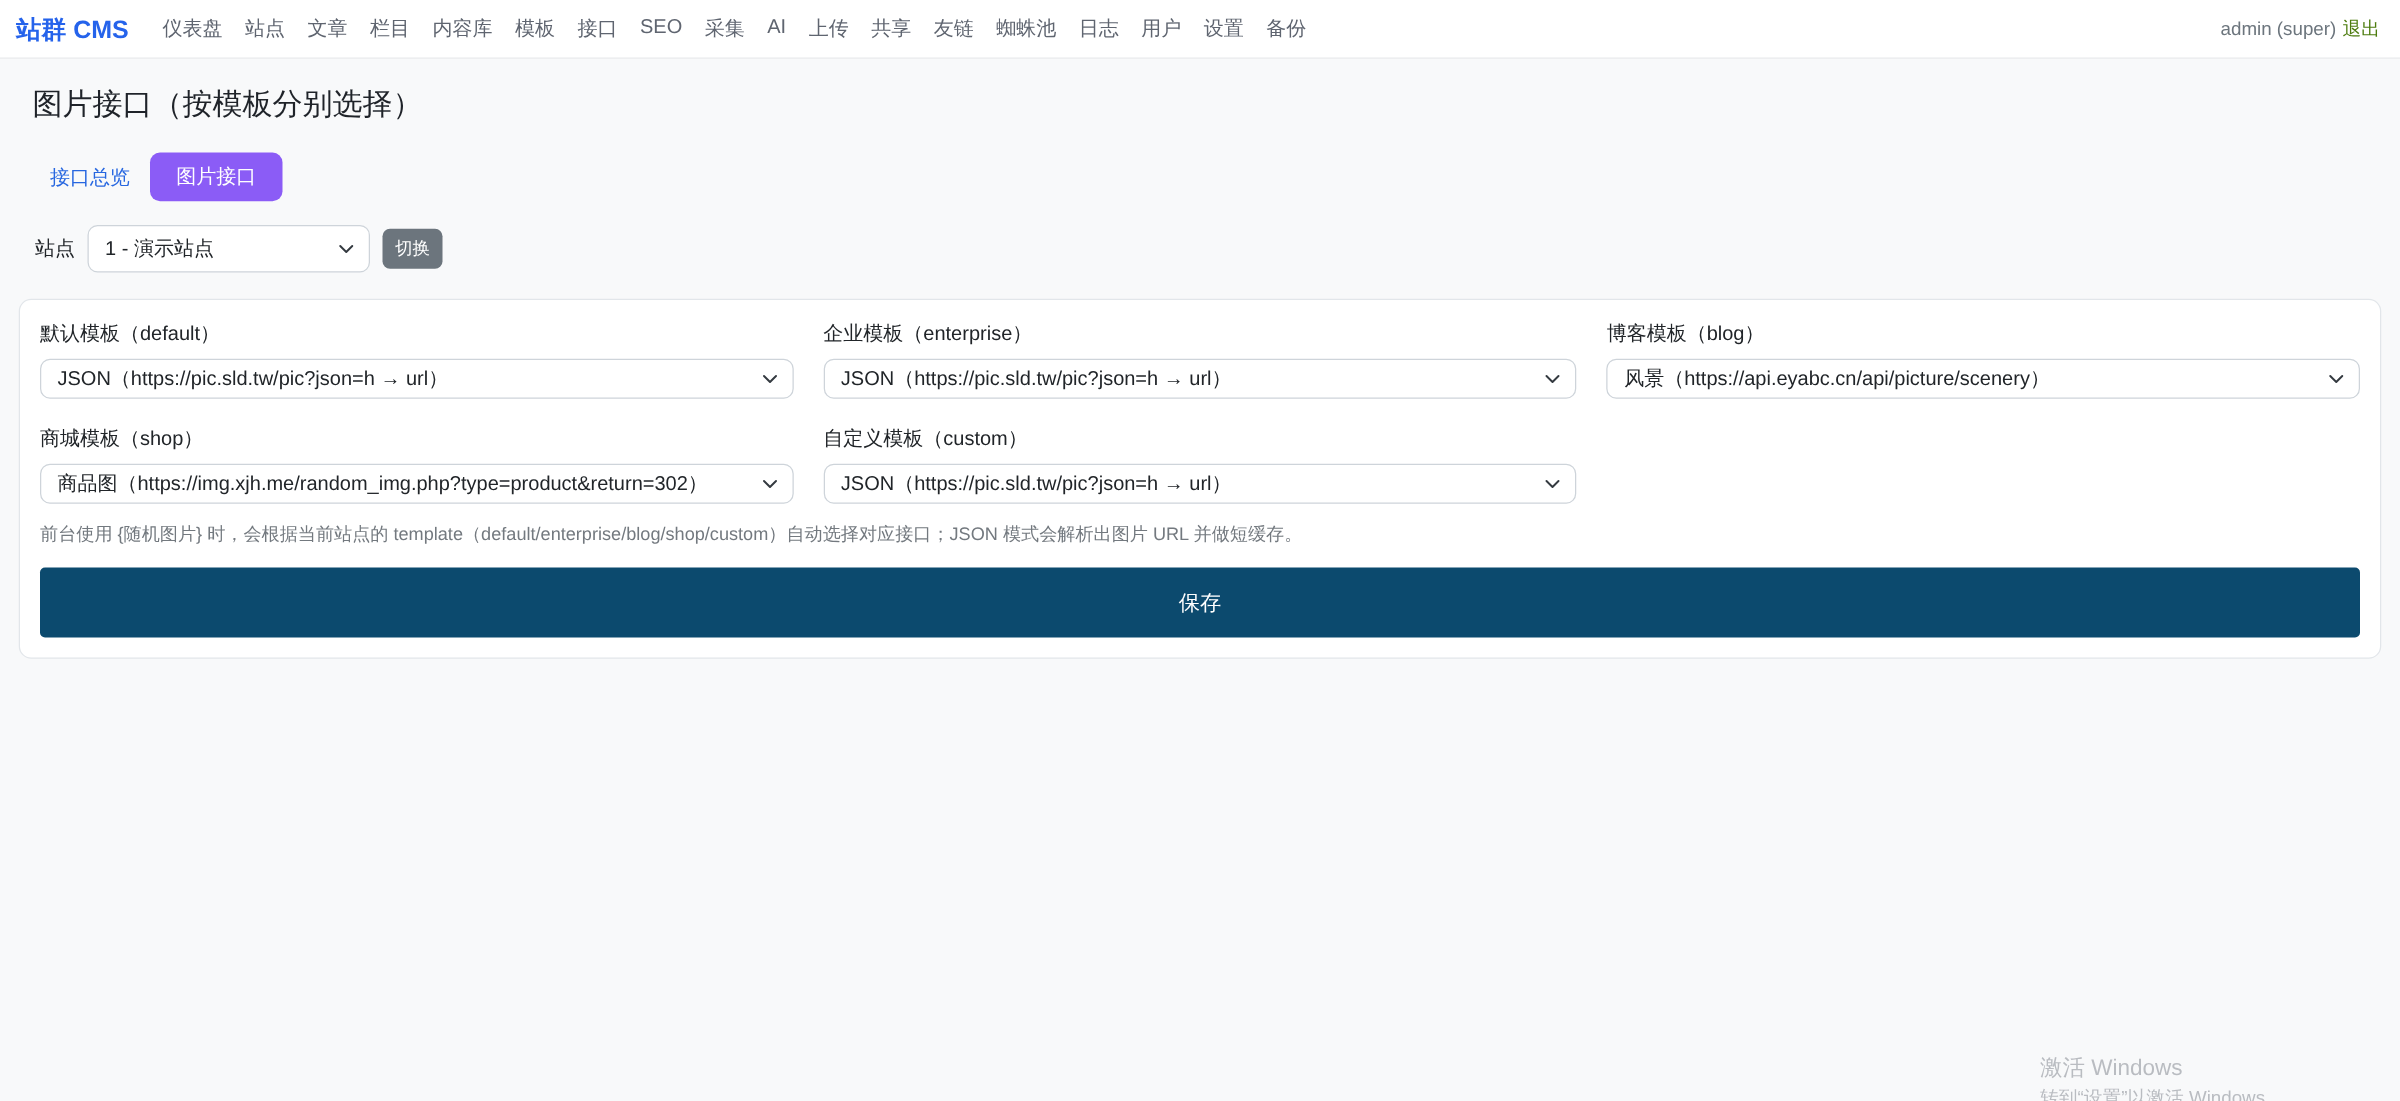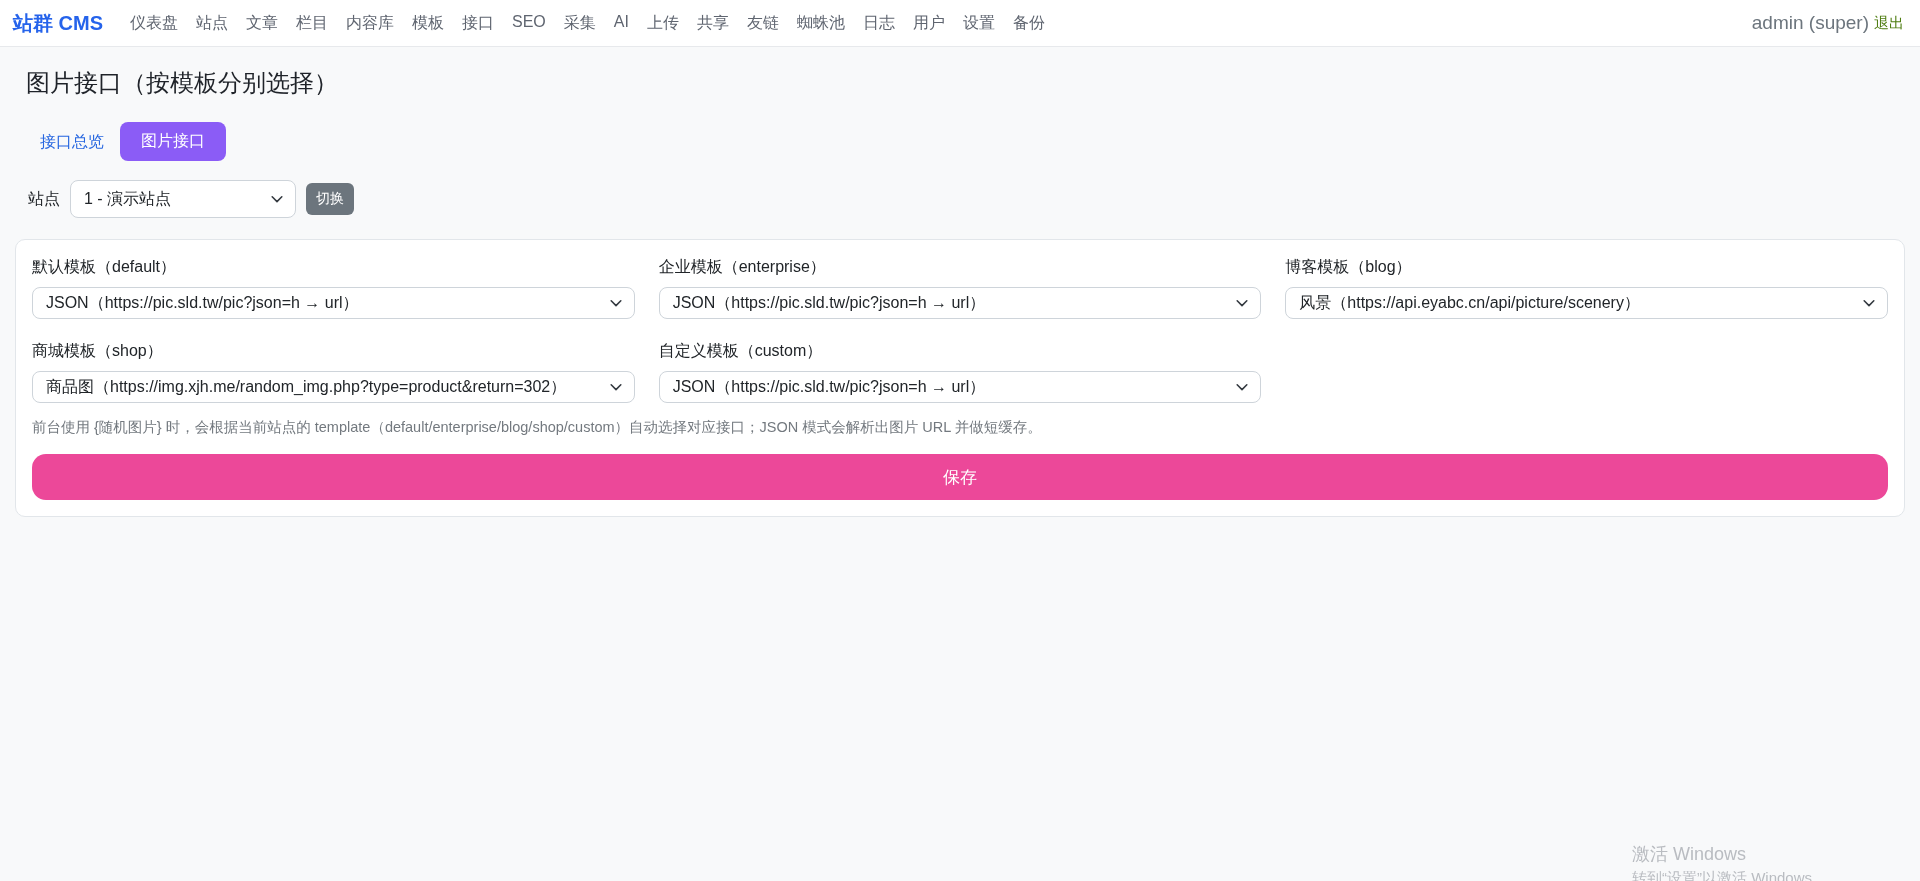--- a/index.html
+++ b/index.html
@@ -11,21 +11,21 @@
 
   
   .navbar {
     height:47px; background:#ffffff; border-bottom:1px solid #e7e9ec;
     display:flex; align-items:center; padding:0 16px 0 13px;
   }
   .brand { color:#2563eb; font-size:20px; font-weight:bold; margin-right:18px; text-decoration:none; cursor:pointer; }
   .nav-menu { display:flex; align-items:flex-start; }
   .nav-item { color:#5f6570; font-size:16px; padding:8px 9px; cursor:pointer; white-space:nowrap; }
   .nav-spacer { flex:1; }
-  .nav-user { color:#6c757d; font-size:19px; }
+  .nav-user { color:#6c757d; font-size:15px; }
   .nav-logout { color:#4d7c0f; font-size:15px; margin-left:5px; text-decoration:none; cursor:pointer; }
 
   
   .container { padding:0 15px; }
   .page-title { margin:20px 0 0 -2px; padding-left:13px; font-size:24px; font-weight:500; color:#1f2329; }
   .tabs { margin-top:23px; padding-left:13px; display:flex; align-items:flex-end; }
   .tab-link { color:#2767e0; font-size:16px; padding:8px 16px 8px 12px; text-decoration:none; cursor:pointer; }
   .tab-active { background:#8b5cf6; color:#ffffff; font-size:16px; padding:9px 21px; border-radius:8px; cursor:default; }
 
   .site-row { margin-top:19px; padding-left:13px; display:flex; align-items:center; gap:10px; }
@@ -46,22 +46,22 @@
   
   .card {
     margin:21px 0 11px 0; background:#ffffff; border:1px solid #e2e6ea; border-radius:10px;
     padding:17px 16px 16px;
   }
   .fields-grid { display:grid; grid-template-columns:repeat(3,1fr); gap:22px 24px; }
   .field-label { font-size:16px; color:#212529; margin-bottom:9px; }
   .field .select { height:32px; }
   .help-text { margin-top:15px; font-size:14.5px; color:#73797f; }
   .btn-save {
-    display:block; width:100%; margin-top:17px; height:46px;
-    background:#ec4899; color:#ffffff; border:none; border-radius:14px;
+    display:block; width:100%; margin-top:17px; height:56px;
+    background:#0c4a6e; color:#ffffff; border:none; border-radius:4px;
     font-size:17px; cursor:pointer; font-family:inherit;
   }
 
   
   .watermark { position:absolute; left:1632px; top:842px; color:#b9bcc1; }
   .watermark .wm1 { font-size:18px; }
   .watermark .wm2 { font-size:15px; margin-top:3px; }
 </style>
 </head>
 <body>

